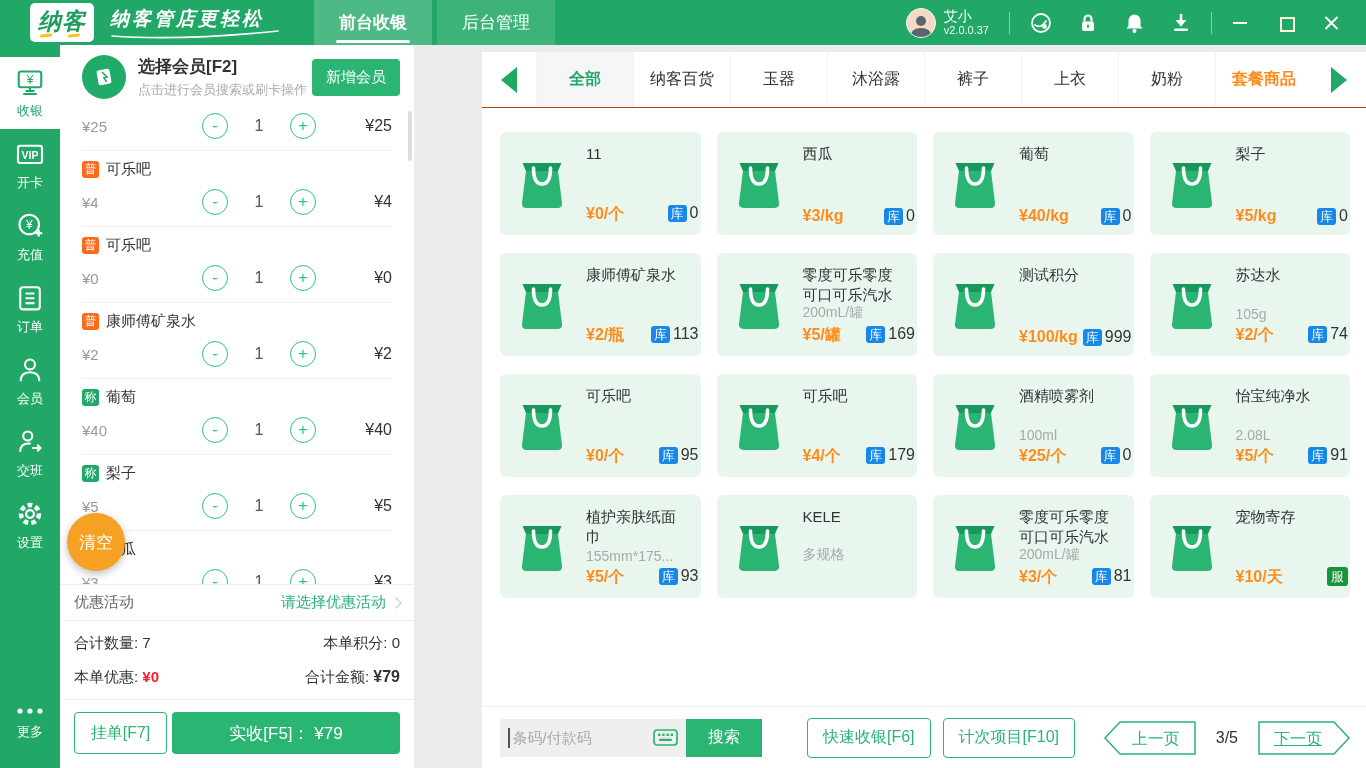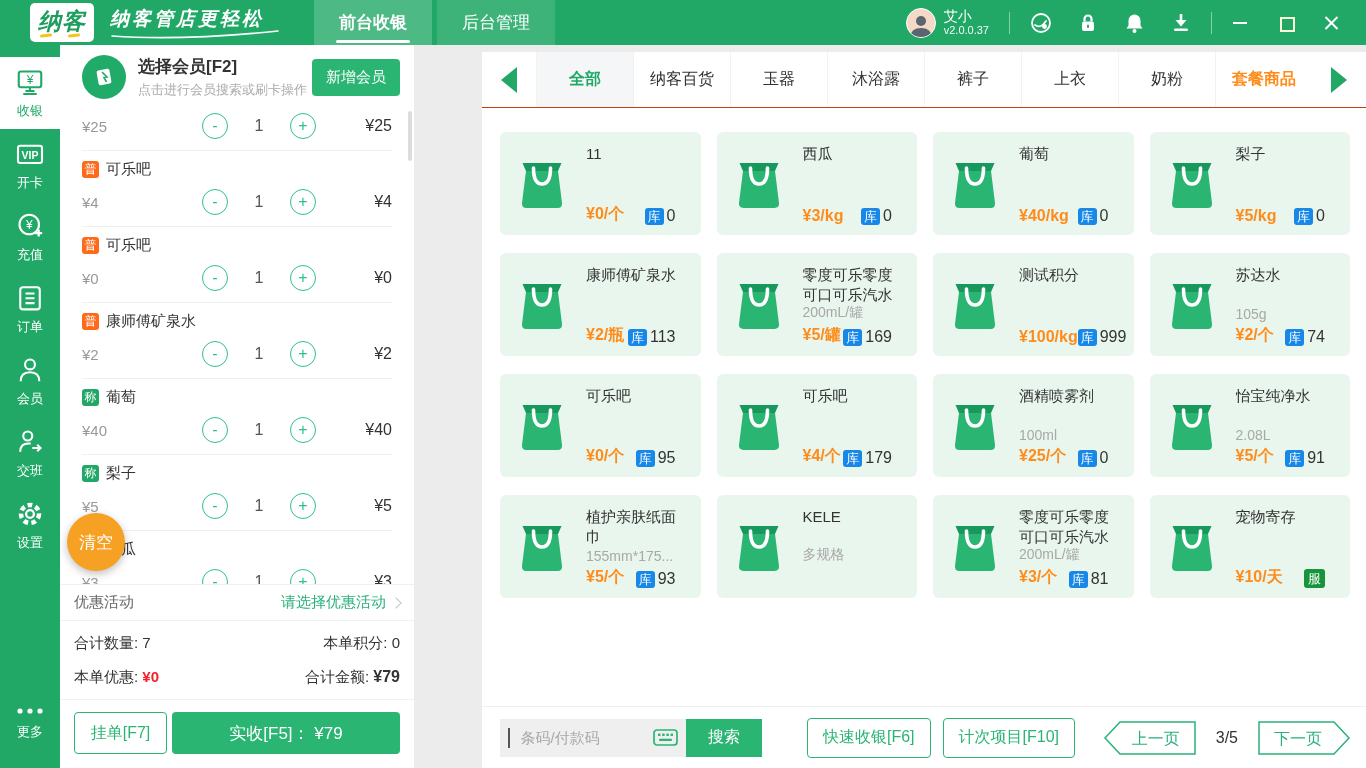--- a/index.html
+++ b/index.html
@@ -92,43 +92,43 @@
   .tri-right { width:0; height:0; border-top:13px solid transparent; border-bottom:13px solid transparent; border-left:16px solid #21a867; }
   .cat-tab { flex:1; display:flex; align-items:center; justify-content:center; font-size:16px; color:#333; border-left:1px solid #f2f2f2; cursor:pointer; white-space:nowrap; }
   .cat-tab.active { background:#f5f6f7; color:#21a867; font-weight:bold; }
   .cat-tab.special { color:#ff8c1a; font-weight:bold; }
 
   .product-grid { flex:1; padding:24px 16px 0 18px; display:grid; grid-template-columns:repeat(4,1fr); grid-auto-rows:103px; gap:18px 16px; align-content:start; }
   .p-card { background:#e9f6ee; border-radius:6px; position:relative; padding:12px 10px 10px 86px; cursor:pointer; }
   .bag { position:absolute; left:13px; top:22px; }
   .p-name { font-size:15px; color:#333; line-height:20px; max-height:41px; overflow:hidden; }
   .p-spec { position:absolute; left:86px; right:8px; bottom:34px; font-size:14px; color:#a8a8a8; white-space:nowrap; overflow:hidden; }
-  .p-bottom { position:absolute; left:86px; right:25px; bottom:10px; display:flex; align-items:flex-end; }
+  .p-bottom { position:absolute; left:86px; right:2px; bottom:10px; display:flex; align-items:flex-start; }
   .p-price { color:#ff8c1a; font-size:16px; font-weight:bold; white-space:nowrap; }
   .p-stock { margin-left:auto; display:flex; align-items:center; gap:3px; }
   .stock-badge { background:#1787e8; color:#fff; font-size:13px; padding:2px 3px; border-radius:3px; line-height:1; }
   .service-badge { background:#18953c; color:#fff; font-size:13px; padding:3px 4px; border-radius:3px; line-height:1; }
   .stock-num { font-size:16px; color:#333; }
 
   .bottom-bar { flex:none; height:62px; border-top:1px solid #efefef; display:flex; align-items:center; padding:0 16px 0 18px; }
   .barcode-group { display:flex; align-items:stretch; height:38px; }
-  .barcode-box { width:186px; background:#efefef; display:flex; align-items:center; padding:0 8px 0 8px; position:relative;gap:8px; }
+  .barcode-box { width:186px; background:#efefef; display:flex; align-items:center; padding:0 8px 0 8px; position:relative; }
   .caret-bar { width:1.5px; height:20px; background:#555; margin-right:3px; flex:none; }
   .barcode-input { border:none; background:transparent; outline:none; width:118px; font-size:15px; color:#333; font-family:inherit; }
   .barcode-input::placeholder { color:#a8a8a8; }
   .kb-icon { margin-left:auto; display:flex; }
   .search-btn { width:76px; background:#2bb573; border:none; color:#fff; font-size:16px; cursor:pointer; }
   .ghost-btn { height:40px; background:#fff; border:1px solid #2bb573; color:#2bb573; border-radius:4px; font-size:16px; padding:0 15px; cursor:pointer; }
   .gb1 { margin-left:45px; }
   .gb2 { margin-left:12px; }
   .pagination { margin-left:auto; display:flex; align-items:center; gap:20px; }
   .pg { position:relative; width:92px; height:34px; cursor:pointer; }
   .pg .pg-label { position:absolute; top:8px; font-size:16px; color:#2bb17a; text-align:center; }
   .pg.prev .pg-label { left:20px; right:8px; }
-  .pg.next .pg-label { left:8px; right:20px; }
+  .pg.next .pg-label { left:8px; right:20px;text-decoration:underline; }
   .page-indicator { font-size:16px; color:#333; }
 </style>
 </head>
 <body>
 
 <div id="app">
 
   <div class="topbar">
     <div class="logo-box">
       <span class="logo-text">纳客</span>

